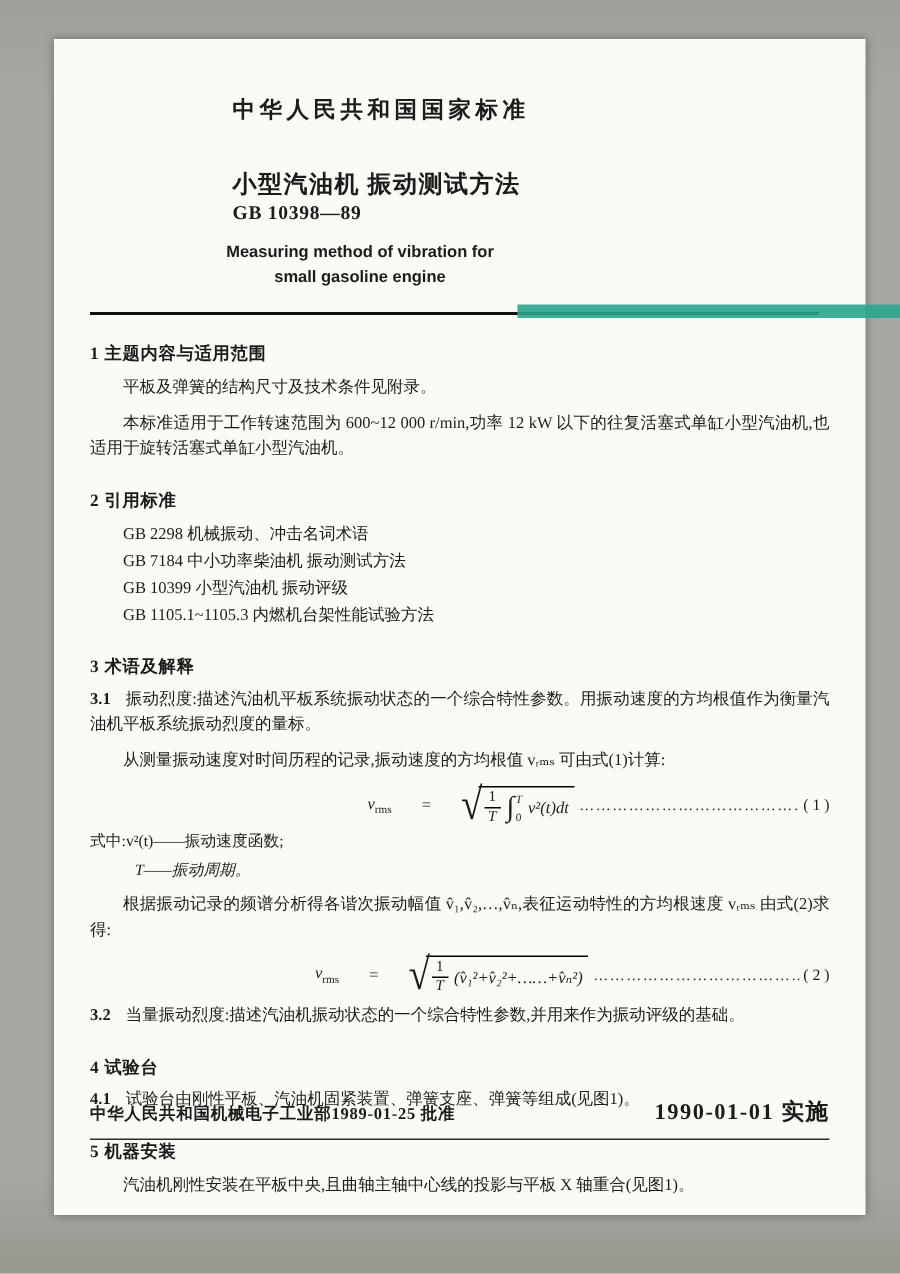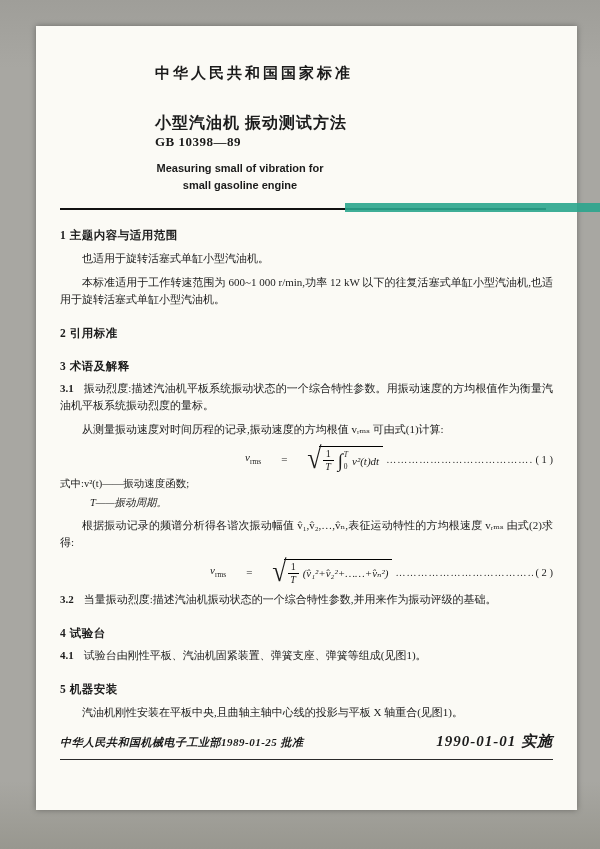--- a/index.html
+++ b/index.html
@@ -70,52 +70,58 @@
   .fnum { border-bottom:1px solid #000; padding:0 3px 1px 3px; }
   .fden { padding-top:1px; }
   .intgrp { display:inline-flex; align-items:center; }
   .intsym { font-size:19px; line-height:1; }
   .intlims { display:inline-flex; flex-direction:column; justify-content:space-between; height:20px; font-size:7.5px; line-height:1; margin-left:1px; }
 
   
   .footer {
     position:absolute; left:24px; right:24px; top:706px;
     display:flex; justify-content:space-between; align-items:baseline;
-    border-bottom:1.2px solid #2a2a2a; padding-bottom:8px;font-style:italic;
+    border-bottom:1.2px solid #2a2a2a; padding-bottom:8px;
   }
   .footer-left { font-size:11px; font-weight:bold; letter-spacing:.5px; }
   .footer-right { font-size:15px; font-weight:bold; letter-spacing:1px; }
 </style>
 </head>
 <body>
 
 <div class="scan">
   <div class="page">
     <div class="streak"></div>
     <div class="content">
 
       <div class="std-title">中华人民共和国国家标准</div>
 
       <div class="title-row">
         <div class="doc-title">小型汽油机  振动测试方法</div>
         <div class="doc-number">GB 10398—89</div>
       </div>
 
       <div class="en-title">
-        <div>Measuring small of vibration for</div>
+        <div>Measuring method of vibration for</div>
         <div>small gasoline engine</div>
       </div>
 
       <div class="rule"></div>
 
       <div class="sec-head">1  主题内容与适用范围</div>
-      <p class="body indent">也适用于旋转活塞式单缸小型汽油机。</p>
-      <p class="body indent">本标准适用于工作转速范围为 600~1 000 r/min,功率 12 kW 以下的往复活塞式单缸小型汽油机,也适用于旋转活塞式单缸小型汽油机。</p>
+      <p class="body indent">平板及弹簧的结构尺寸及技术条件见附录。</p>
+      <p class="body indent">本标准适用于工作转速范围为 600~12 000 r/min,功率 12 kW 以下的往复活塞式单缸小型汽油机,也适用于旋转活塞式单缸小型汽油机。</p>
 
       <div class="sec-head">2  引用标准</div>
+      <div class="refs">
+        <p class="ref-line">GB 2298  机械振动、冲击名词术语</p>
+        <p class="ref-line">GB 7184  中小功率柴油机  振动测试方法</p>
+        <p class="ref-line">GB 10399  小型汽油机  振动评级</p>
+        <p class="ref-line">GB 1105.1~1105.3  内燃机台架性能试验方法</p>
+      </div>
 
       <div class="sec-head">3  术语及解释</div>
 
       <p class="clause"><span class="cnum">3.1</span><span>振动烈度:描述汽油机平板系统振动状态的一个综合特性参数。用振动速度的方均根值作为衡量汽油机平板系统振动烈度的量标。</span></p>
 
       <p class="body indent">从测量振动速度对时间历程的记录,振动速度的方均根值 vᵣₘₛ 可由式(1)计算:</p>
 
       <div class="formula f1">
         <span class="f-body">
           <span class="f-var"><span class="it">v</span><sub>rms</sub></span>

